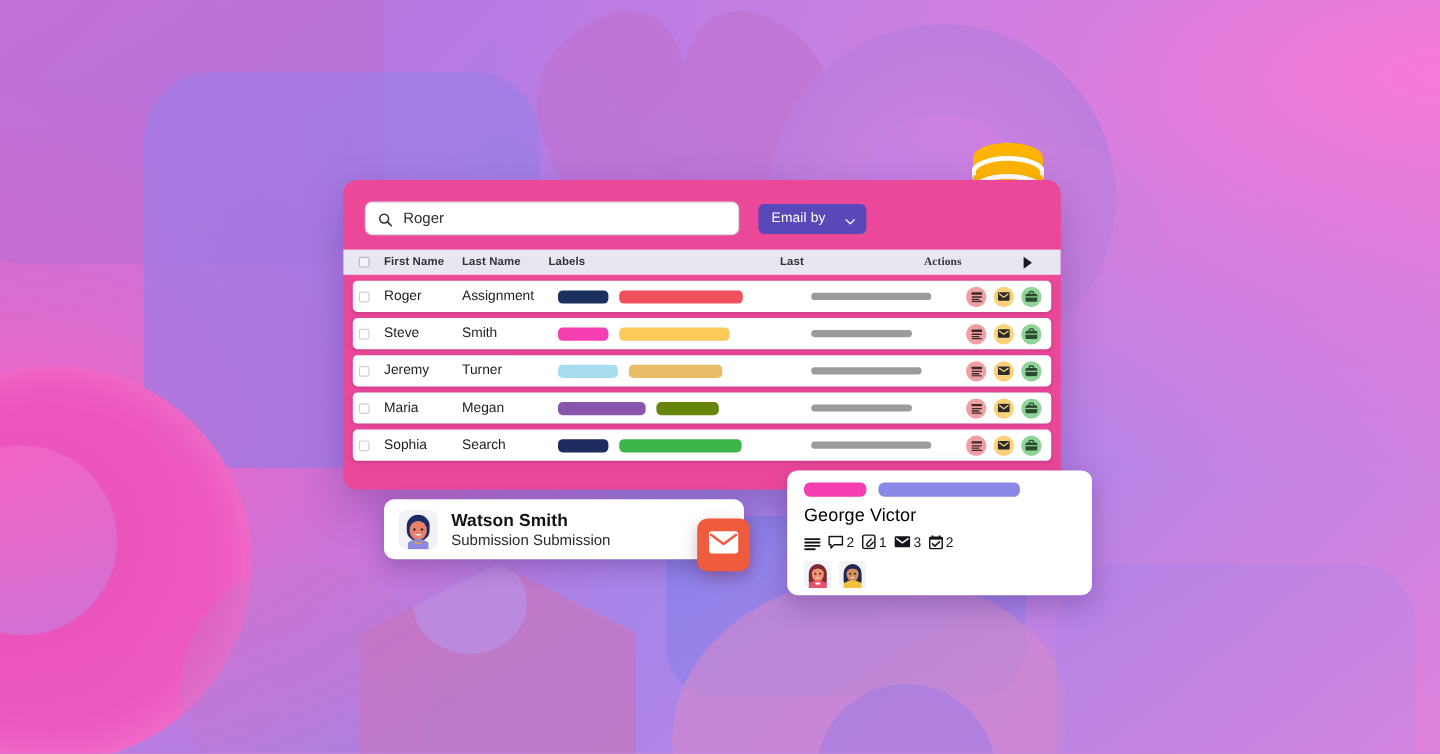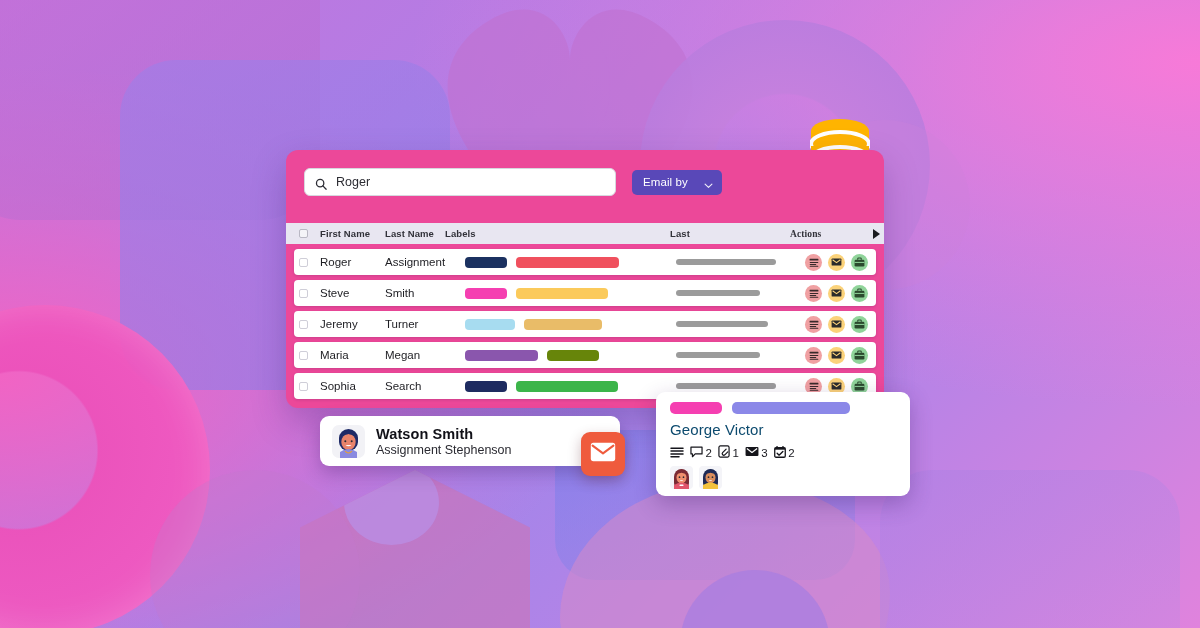--- a/index.html
+++ b/index.html
@@ -118,30 +118,30 @@
   .search-text { font-size:12.5px; color:#2c2c33; }
   .search-by-btn {
     height:25px; background:#5948b8; color:#fff; border:none; border-radius:5px;
     font-size:11.5px; font-family:"Liberation Sans", sans-serif;
     padding:0 9px 0 11px; display:flex; align-items:center; gap:16px; cursor:pointer;
     letter-spacing:.1px;
   }
   .chev { width:9px; height:6px; flex:0 0 9px; opacity:.9; }
 
   .thead {
-    margin-top:27px; height:21px; background:#e8e6f1;
-    display:flex; align-items:center; padding:0 4px 0 13px;
+    margin-top:12px; height:21px; background:#e8e6f1;
+    display:flex; align-items:center; padding:0 24px 0 13px;
     font-size:9.5px; font-weight:bold; color:#32323a; letter-spacing:.1px;
   }
   .chk {
     width:9px; height:9px; border:1px solid #b9b8c4; border-radius:2px;
     background:#f4f4f8; flex:0 0 9px;
   }
   .c-first { width:77px; padding-left:12px; }
-  .c-last  { width:60px; }
+  .c-last  { width:72px; }
   .c-label { flex:1; }
   .c-email { width:120px; }
   .c-act   { width:74px;font-family:Liberation Serif, serif; }
   .c-arrow { width:16px; display:flex; justify-content:flex-end; }
   .tri { width:0;height:0;border-left:7px solid #1b1b20;border-top:5px solid transparent;border-bottom:5px solid transparent; }
 
   .rows { padding:0 8px; }
   .row {
     height:26px; margin-top:5px; background:#fff; border-radius:4px;
     box-shadow:0 1px 3px rgba(40,20,70,.17);
@@ -184,21 +184,21 @@
 
   
   .kcard {
     position:absolute; left:656px; top:392px; width:254px; height:104px;
     background:#fff; border-radius:9px;
     box-shadow:0 8px 22px rgba(60,25,100,.3);
     padding:10px 14px 0 14px;
   }
   .ktags { display:flex; gap:10px; }
   .ktag { height:12px; border-radius:5px; }
-  .kname { font-size:15px; color:#0c4a6e; margin-top:7px; letter-spacing:.1px; }
+  .kname { font-size:15px; color:#000000; margin-top:7px; letter-spacing:.1px; }
   .kmeta { display:flex; align-items:center; gap:6px; margin-top:7px; font-size:11.5px; color:#18181e; }
   .kmeta .mi { display:flex; align-items:center; gap:2.5px; }
   .kav { display:flex; gap:6px; margin-top:6px; }
   .kav-i { width:23px; height:23px; border-radius:4px; overflow:hidden; }
 </style>
 </head>
 <body>
 
 <div class="bg">
   <div class="bg-base"></div>
@@ -462,21 +462,21 @@
       <path d="M9 12 q7.5 -6 15 0 q0 -7 -7.5 -7 T9 12Z" fill="#1e2a66"></path>
       <circle cx="13.3" cy="16.3" r="1" fill="#2a2a33"></circle>
       <circle cx="19.7" cy="16.3" r="1" fill="#2a2a33"></circle>
       <path d="M13.5 20 q3 2.6 6 0 z" fill="#fff"></path>
       <path d="M8 27 q8.5 -6 17 0 v6 h-17 Z" fill="#8a8ae0"></path>
       <path d="M13 26 q3.5 4 7 0" fill="none" stroke="#e8a030" stroke-width="1.1"></path>
     </svg>
   </div>
   <div>
     <div class="notif-name">Watson Smith</div>
-    <div class="notif-sub">Assignment Stephenson</div>
+    <div class="notif-sub">Submission Submission</div>
   </div>
 </div>
 
 <div class="mail-badge">
   <span>
     <svg viewBox="0 0 26 20" width="26" height="20">
       <rect x="0.8" y="0.8" width="24.4" height="18.4" rx="2.6" fill="#fff"></rect>
       <polyline points="2.6,3.6 13,11.4 23.4,3.6" fill="none" stroke="#ef5b3d" stroke-width="2.1" stroke-linecap="round" stroke-linejoin="round"></polyline>
     </svg>
   </span>

